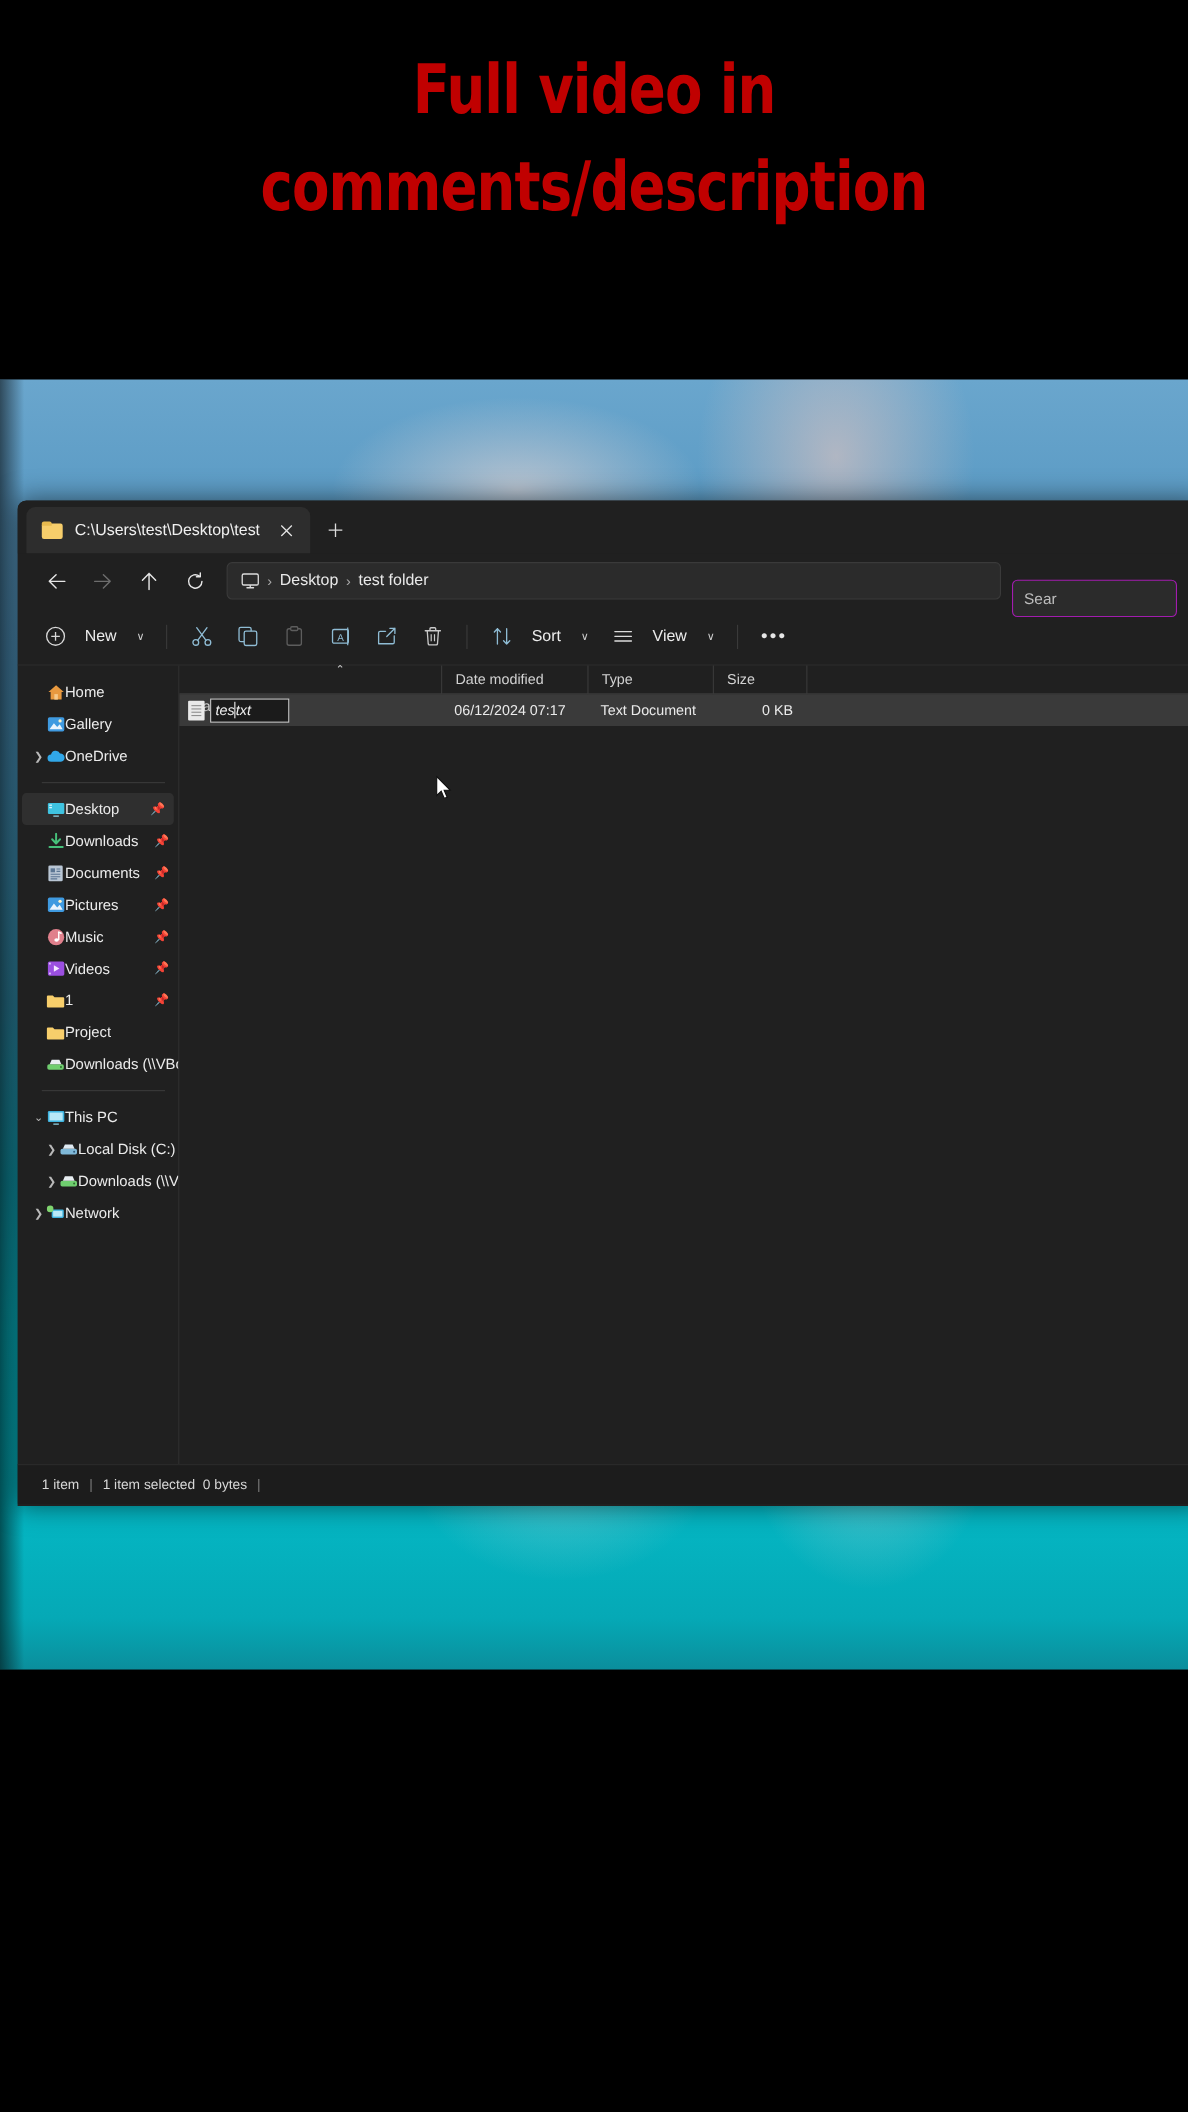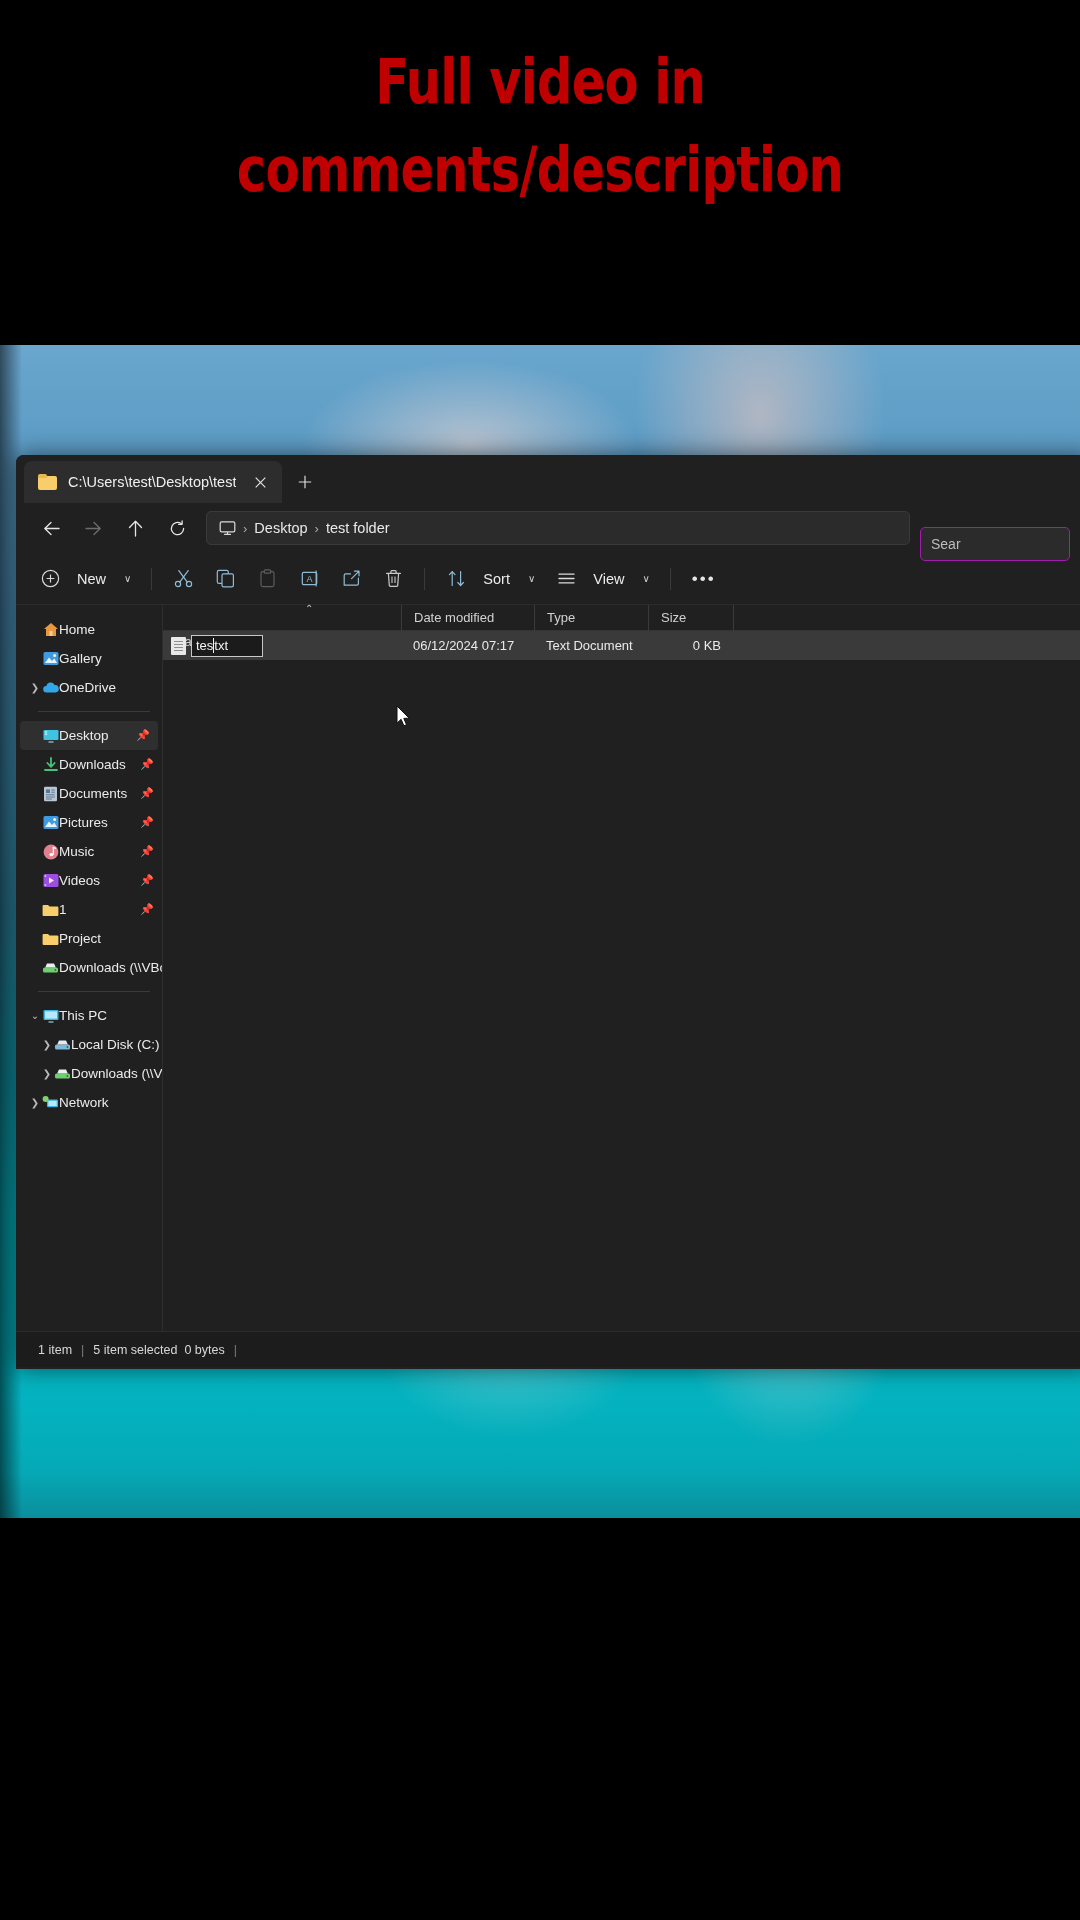--- a/index.html
+++ b/index.html
@@ -99,21 +99,21 @@
   .sortcaret { position:absolute; left:142px; top:-2px; font-size:10px; color:#c6c6c6; }
   .row { height:29px; display:flex; align-items:center; background:#3a3a3a; }
   .cell { height:29px; display:flex; align-items:center; font-size:13px; color:#eaeaea; padding-left:12px; }
   .cell.right { justify-content:flex-end; padding-right:12px; padding-left:0; }
   .fileicon { width:15px; height:18px; margin-left:8px; margin-right:5px; background:#e9e9e9;
               border-radius:1px; position:relative; flex:0 0 15px; }
   .fileicon::after { content:""; position:absolute; left:3px; top:4px; width:9px; height:1px;
               background:#8f8f8f; box-shadow:0 3px 0 #8f8f8f,0 6px 0 #8f8f8f,0 9px 0 #8f8f8f; }
   .renamebox { background:#1b1b1b; border:1px solid #c8c8c8; height:22px; min-width:72px;
                display:flex; align-items:center; padding:0 4px; font-size:13px; color:#f2f2f2;
-               position:relative; }
+               position:relative;font-style:italic; }
   .caret { display:inline-block; width:1px; height:15px; background:#f2f2f2; margin:0 0px; }
 
   
   .statusbar { height:36px; display:flex; align-items:center; gap:0; padding-left:22px;
                font-size:12.5px; color:#d8d8d8; border-top:1px solid #2c2c2c; background:#1c1c1c; }
   .st-sep { color:#7a7a7a; margin:0 9px; }
 
   
   #cursor { position:absolute; left:396px; top:705px; width:16px; height:24px; }
 </style>
@@ -518,21 +518,21 @@
         <div class="cell" style="width:133px;">06/12/2024 07:17</div>
         <div class="cell" style="width:114px;">Text Document</div>
         <div class="cell right" style="width:85px;">0 KB</div>
       </div>
     </div>
   </div>
 
   <div class="statusbar">
     <span>1 item</span>
     <span class="st-sep">|</span>
-    <span>5 item selected</span>
+    <span>1 item selected</span>
     <span style="width:7px;"></span>
     <span>0 bytes</span>
     <span class="st-sep">|</span>
   </div>
 </div>
 
 <div id="cursor">
   <svg width="16" height="24" viewBox="0 0 16 24">
       <path d="M1 1 L1 18.2 L5.1 14.3 L7.9 20.8 L10.5 19.7 L7.8 13.4 L13.2 13.2 Z" fill="#ffffff" stroke="#101010" stroke-width="1"></path>
     </svg>

